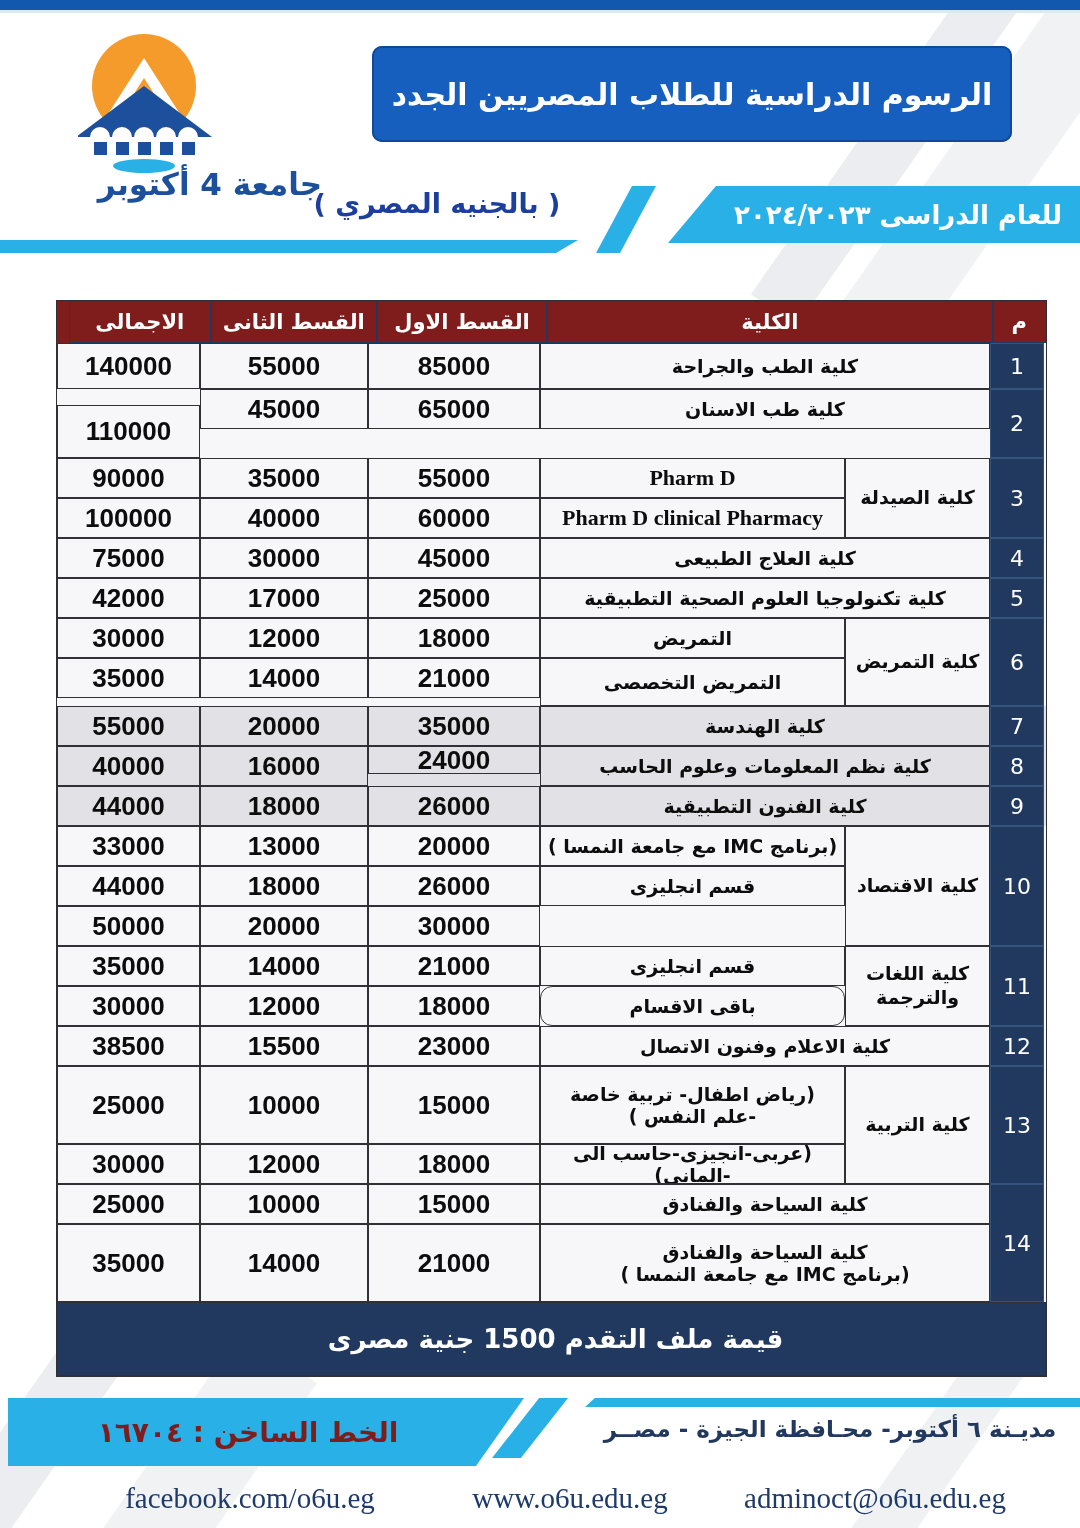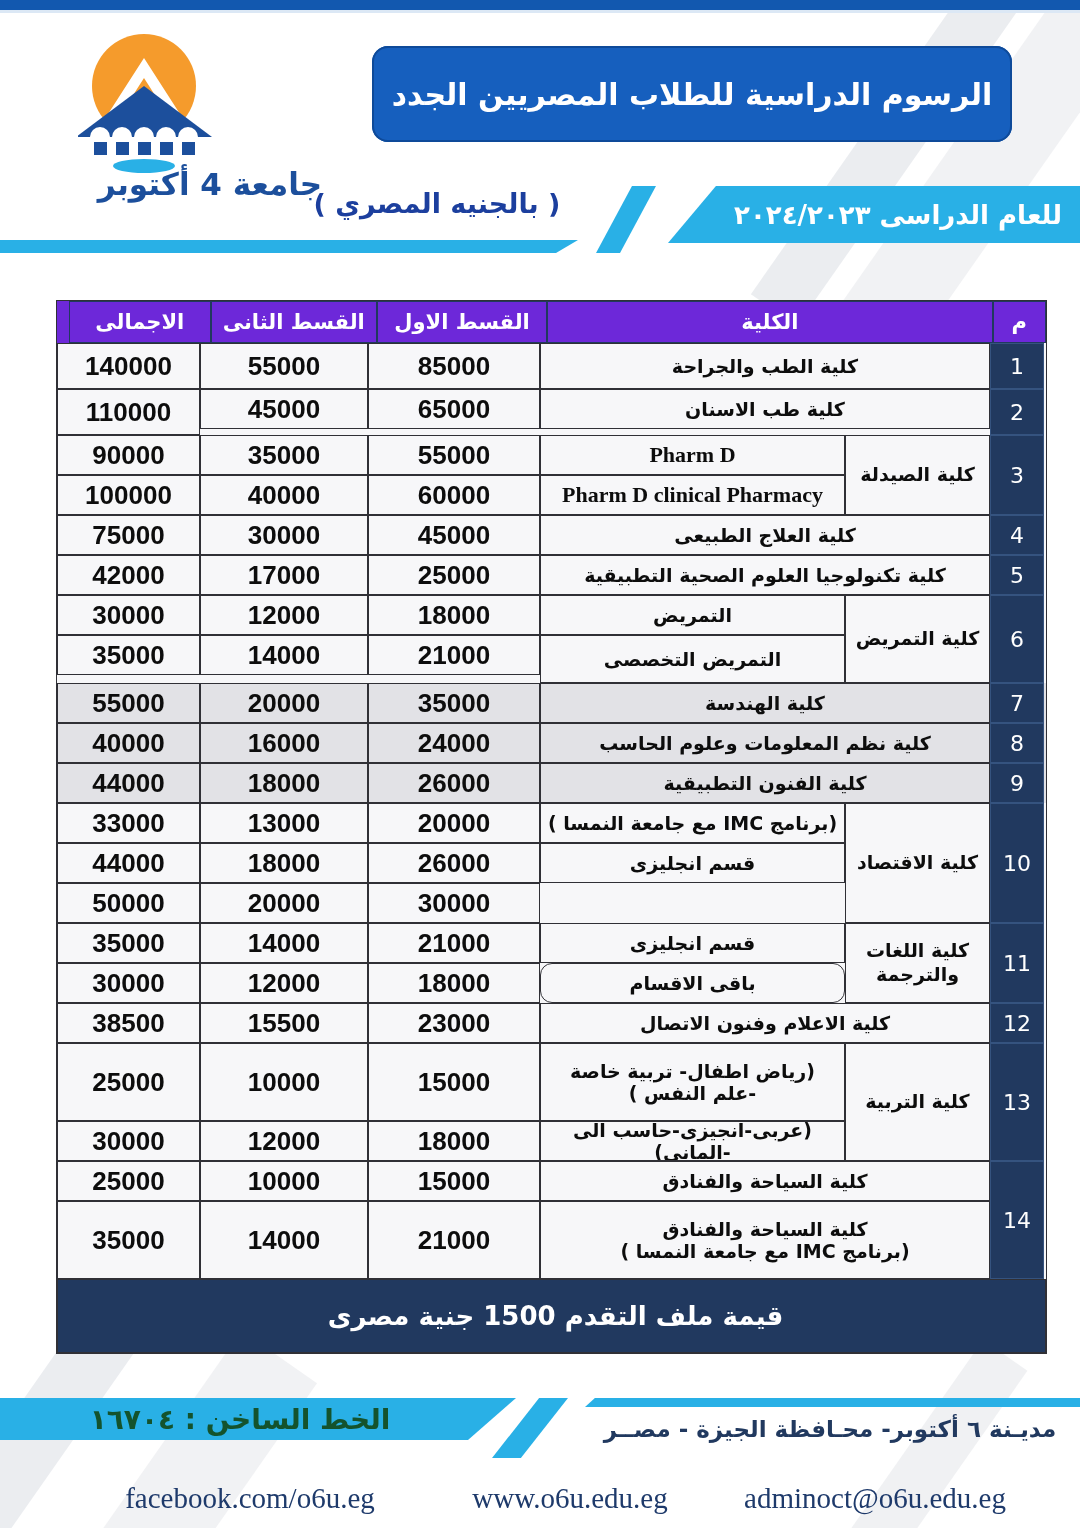--- a/index.html
+++ b/index.html
@@ -13,55 +13,55 @@
   .s4{left:110px;top:1318px;width:92px;height:430px;background:rgba(178,184,196,0.18);}
   .s5{left:898px;top:1330px;width:54px;height:280px;background:rgba(178,184,196,0.20);}
   
   .topbar{position:absolute;left:0;top:0;width:1080px;height:10px;background:#1258af;border-bottom:3px solid #dce8f5;}
   
   .logo-svg{position:absolute;left:78px;top:34px;}
   .logo-text{position:absolute;left:75px;top:166px;width:270px;text-align:center;
              font-size:31px;font-weight:bold;color:#1c4f9c;direction:rtl;}
   
   .title-box{position:absolute;left:372px;top:46px;width:640px;height:96px;background:#165fbe;
-             border-radius:16px;box-shadow:inset 0 0 0 2px #0e4a99;display:flex;align-items:center;
+             border-radius:10px;box-shadow:inset 0 0 0 2px #0e4a99;display:flex;align-items:center;
              justify-content:center;color:#ffffff;font-weight:bold;font-size:30px;direction:rtl;white-space:nowrap;}
   .subtitle{position:absolute;left:287px;top:188px;width:300px;text-align:center;color:#1c3f9e;
             font-weight:bold;font-size:27px;direction:rtl;}
   .cyan-strip{position:absolute;left:0;top:240px;width:578px;height:13px;background:#29b0e6;
               clip-path:polygon(0 0,100% 0,calc(100% - 22px) 100%,0 100%);}
   .cyan-slash{position:absolute;left:596px;top:186px;width:60px;height:67px;background:#29b0e6;
               clip-path:polygon(60% 0,100% 0,40% 100%,0 100%);}
   .year-banner{position:absolute;left:668px;top:186px;width:412px;height:57px;background:#29b0e6;
                clip-path:polygon(11% 0,100% 0,100% 100%,0 100%);display:flex;align-items:center;
                justify-content:center;padding-left:24px;color:#fff;font-weight:bold;font-size:26px;direction:rtl;}
   
   .table{position:absolute;left:56px;top:300px;width:989px;border:1px solid #303036;background:#303036;}
   .cell{box-sizing:border-box;border:1px solid #303036;display:flex;align-items:center;
         justify-content:center;overflow:hidden;}
-  .thead{display:flex;background:#6d28d9;padding-left:12px;}
+  .thead{display:flex;background:#7f1d1d;padding-left:12px;}
   .th{height:42px;color:#ffffff;font-weight:bold;font-size:21px;border-color:#21395f;direction:rtl;}
   .col-total{width:143px}.col-second{width:168px}.col-first{width:172px}.col-faculty{width:450px}.col-num{width:54px}
   .group{display:flex;align-items:stretch;background:#f7f7f9;}
   .group.gray{background:#e2e2e6;}
   .moneycol,.labelstack{display:flex;flex-direction:column;}
   .labelstack{flex:1;}
   .money{font-family:"Liberation Sans",sans-serif;font-weight:bold;font-size:26px;color:#0d0d0d;}
   .w-total{width:143px}.w-second{width:168px}.w-first{width:172px}
   .faccol{display:flex;width:450px;}
   .label{font-weight:bold;font-size:19px;color:#0d0d0d;direction:rtl;text-align:center;
          white-space:pre-line;line-height:1.18;padding:0 6px;}
   .label.latin{font-family:"Liberation Serif",serif;direction:ltr;font-size:22px;white-space:nowrap;}
   .grouplabel{width:145px;font-weight:bold;font-size:19px;color:#0d0d0d;direction:rtl;text-align:center;line-height:1.25;}
   .numcell{width:54px;background:#21395f;color:#ffffff;font-size:22px;border-color:#35537f;}
   .tfoot{height:74px;background:#21395f;color:#ffffff;font-weight:bold;font-size:26px;direction:rtl;padding-left:8px;}
   
-  .hotline{position:absolute;left:0;top:1398px;width:480px;height:42px;background:#29b0e6;
+  .hotline{position:absolute;left:8px;top:1398px;width:480px;height:68px;background:#29b0e6;
            clip-path:polygon(0 0,100% 0,calc(100% - 48px) 100%,0 100%);display:flex;align-items:center;
-           justify-content:center;padding-right:36px;color:#14532d;font-weight:bold;font-size:28px;direction:rtl;}
+           justify-content:center;padding-right:36px;color:#7f1d1d;font-weight:bold;font-size:28px;direction:rtl;}
   .footer-slash{position:absolute;left:492px;top:1398px;width:76px;height:60px;background:#29b0e6;
                 clip-path:polygon(62% 0,100% 0,38% 100%,0 100%);}
   .footer-line{position:absolute;left:585px;top:1398px;width:495px;height:9px;background:#29b0e6;
                clip-path:polygon(2% 0,100% 0,100% 100%,0 100%);}
   .address{position:absolute;left:600px;top:1416px;width:460px;text-align:center;color:#21395f;
            font-weight:bold;font-size:23px;direction:rtl;}
   .link{position:absolute;top:1482px;text-align:center;font-family:"Liberation Serif",serif;
         font-size:29px;color:#1e3a6b;}
   .link-facebook{left:85px;width:330px;}
   .link-web{left:430px;width:280px;}
@@ -131,21 +131,21 @@
           </div>
           <div class="faccol">
             <div class="labelstack">
               <div class="cell label" style="height: 46px;">كلية الطب والجراحة</div>
             </div>
           </div>
           <div class="cell numcell">1</div>
         </div>
         <div class="group">
           <div class="moneycol">
-            <div class="cell money w-total" style="height: 46px;">110000</div>
+            <div class="cell money w-total" style="height: 53px; margin-top: 16px;">110000</div>
           </div>
           <div class="moneycol">
             <div class="cell money w-second" style="height: 40px;">45000</div>
           </div>
           <div class="moneycol">
             <div class="cell money w-first" style="height: 40px;">65000</div>
           </div>
           <div class="faccol">
             <div class="labelstack">
               <div class="cell label" style="height: 40px;">كلية طب الاسنان</div>
@@ -249,21 +249,21 @@
           <div class="cell numcell">7</div>
         </div>
         <div class="group gray">
           <div class="moneycol">
             <div class="cell money w-total" style="height: 40px;">40000</div>
           </div>
           <div class="moneycol">
             <div class="cell money w-second" style="height: 40px;">16000</div>
           </div>
           <div class="moneycol">
-            <div class="cell money w-first" style="height: 40px;">24000</div>
+            <div class="cell money w-first" style="height: 28px;">24000</div>
           </div>
           <div class="faccol">
             <div class="labelstack">
               <div class="cell label" style="height: 40px;">كلية نظم المعلومات وعلوم الحاسب</div>
             </div>
           </div>
           <div class="cell numcell">8</div>
         </div>
         <div class="group gray">
           <div class="moneycol">

